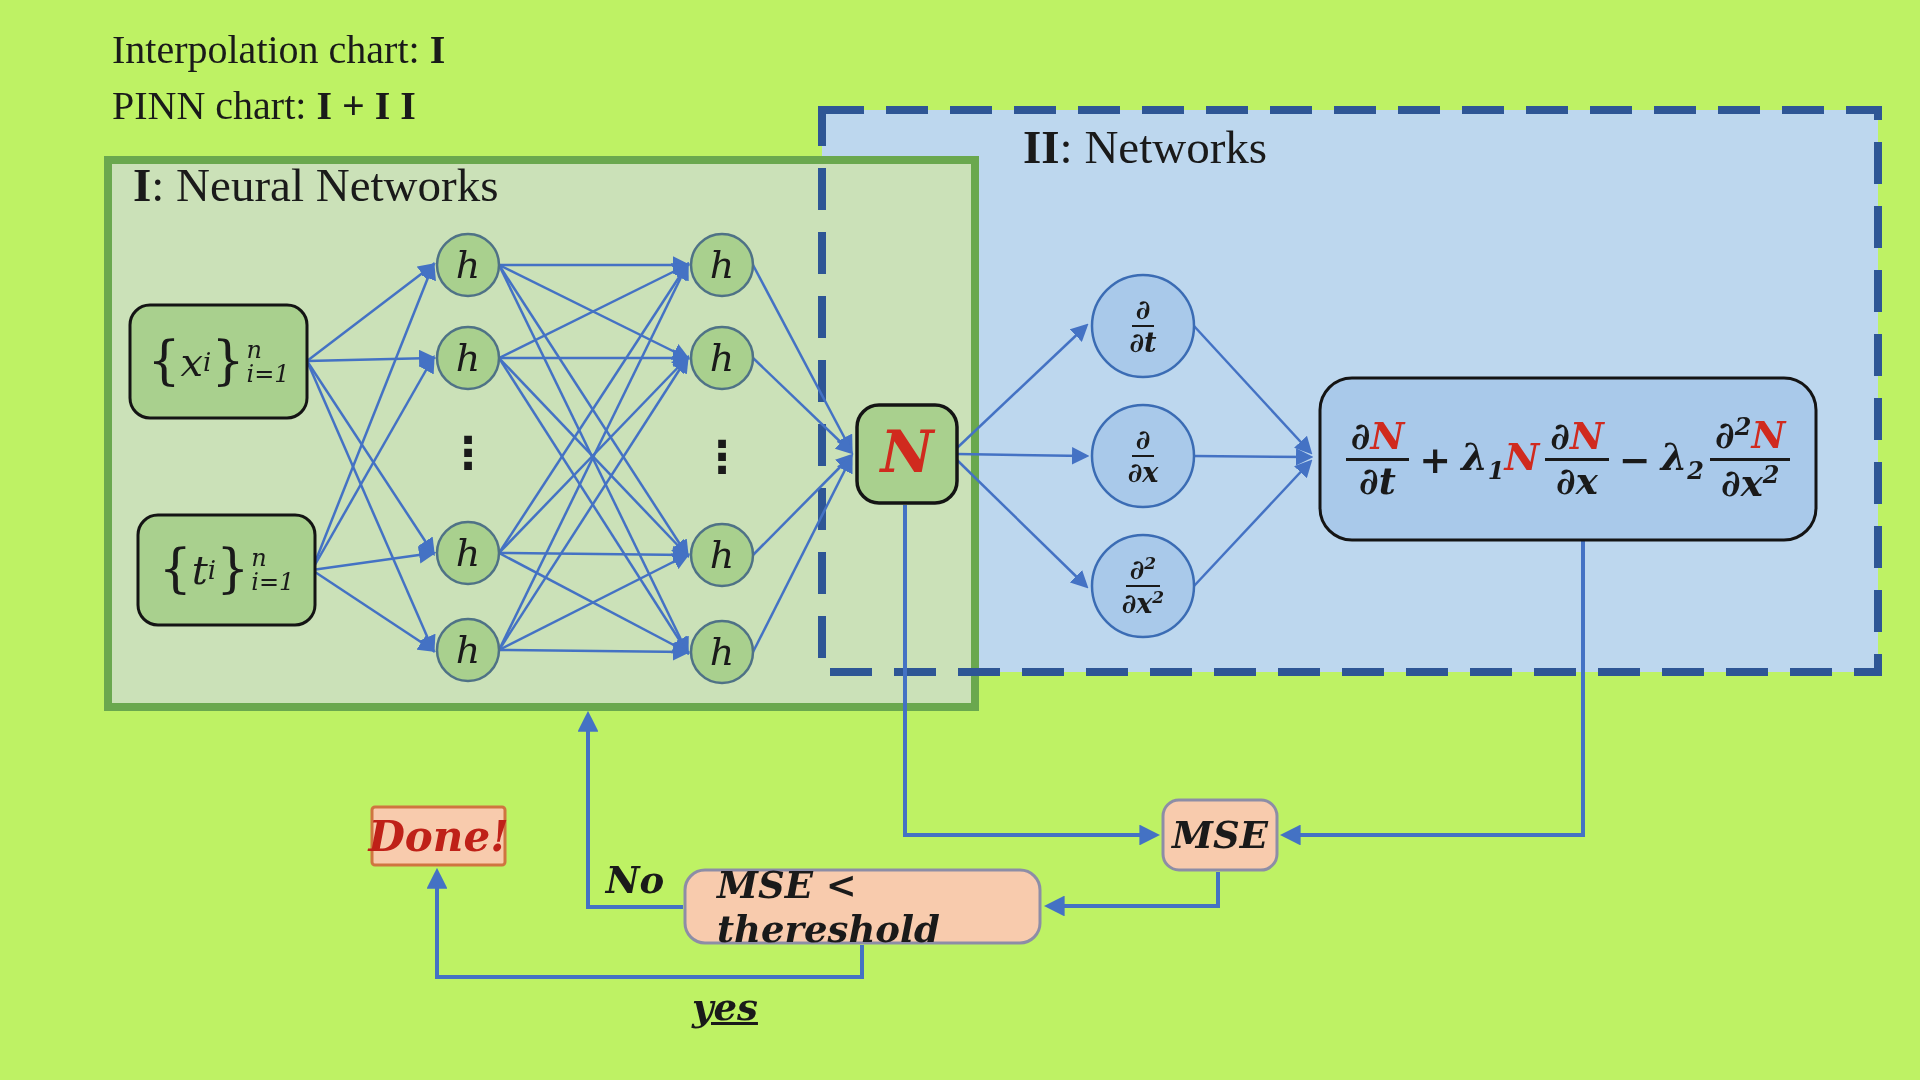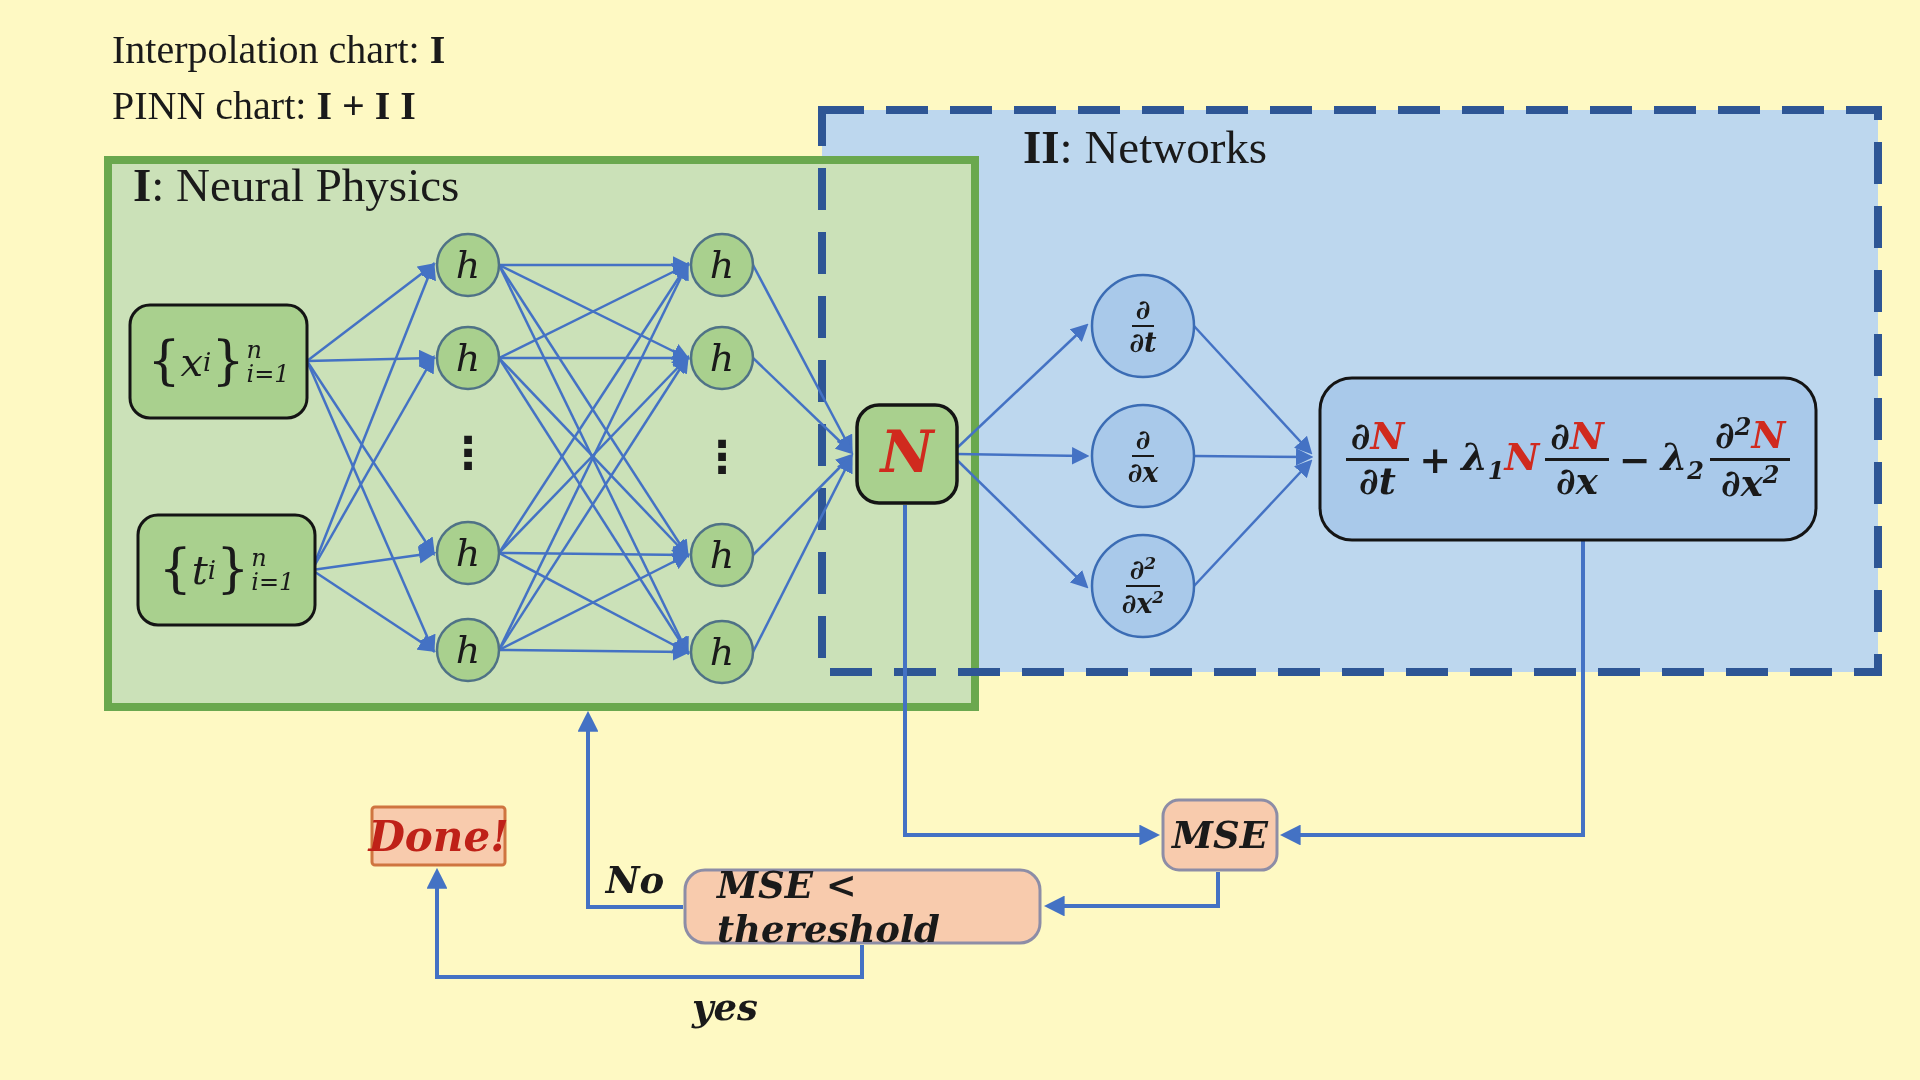--- a/index.html
+++ b/index.html
@@ -1,16 +1,16 @@
 <!DOCTYPE html>
 <html><head>
 <meta charset="utf-8">
 <style>
   html,body{margin:0;padding:0;background:#ffffff;}
-  #stage{position:relative;width:1920px;height:1080px;background:#fef9c3;overflow:hidden;
+  #stage{position:relative;width:1920px;height:1080px;background:#bef264;overflow:hidden;
          font-family:"DejaVu Serif", serif;color:#1a1a1a;}
   #diagram-svg{position:absolute;left:0;top:0;z-index:1;}
   .txt{position:absolute;z-index:2;}
   .ctr{position:absolute;z-index:2;display:flex;align-items:center;justify-content:center;}
   .it{font-style:italic;}
   .bold{font-weight:bold;}
   .red{color:#d02a1e;}
   .header-line{font-size:40px;line-height:1.28;font-family:"Liberation Serif", serif;}
   .region-label{font-size:47px;font-family:"Liberation Serif", serif;}
   .hlabel{font-size:38px;font-style:italic;}
@@ -129,21 +129,21 @@
     <g>
       <rect x="1163" y="800" width="114" height="70" rx="16" fill="#f8cbad" stroke="#8d8da6" stroke-width="3"></rect>
       <rect x="685" y="870" width="355" height="73" rx="20" fill="#f8cbad" stroke="#8d8da6" stroke-width="3"></rect>
       <rect x="372" y="807" width="133" height="58" rx="3" fill="#f8cbad" stroke="#cf7540" stroke-width="3"></rect>
     </g>
   </svg>
 
   <div class="txt header-line" style="left:112px;top:24px;"><span>Interpolation chart:  </span><span class="bold">I</span></div>
   <div class="txt header-line" style="left:112px;top:80px;text-align:center;"><span>PINN chart: </span><span class="bold">I + I I</span></div>
 
-  <div class="txt region-label" style="left:133px;top:158px;"><span class="bold">I</span><span>: Neural Physics</span></div>
+  <div class="txt region-label" style="left:133px;top:158px;"><span class="bold">I</span><span>: Neural Networks</span></div>
   <div class="txt region-label" style="left:1023px;top:120px;"><span class="bold">II</span><span>: Networks</span></div>
 
   <div class="ctr inputbox" style="left:130px;top:305px;width:177px;height:113px;">
     <span class="br">{</span>
       <span class="it">x</span>
       <sub>i</sub>
       <span class="br">}</span>
       <span class="supsub">
         <span class="it">n</span>
         <span class="it">i=1</span>
@@ -239,17 +239,17 @@
     </div>
   <div class="ctr flowtext" style="left:685px;top:870px;width:355px;height:73px;padding-left:32px;">
       <span>MSE &lt; thereshold</span>
     </div>
   <div class="ctr done-text" style="left:372px;top:807px;width:133px;height:58px;align-items:center;">
       <span>Done!</span>
     </div>
   <div class="ctr flowtext" style="left:595px;top:858px;width:80px;height:44px;">
       <span>No</span>
     </div>
-  <div class="ctr flowtext" style="left:680px;top:985px;width:90px;height:44px;">
+  <div class="ctr flowtext" style="left:680px;top:985px;width:90px;height:44px;text-decoration:underline;">
       <span>yes</span>
     </div>
 
 </div>
 
 </body></html>

